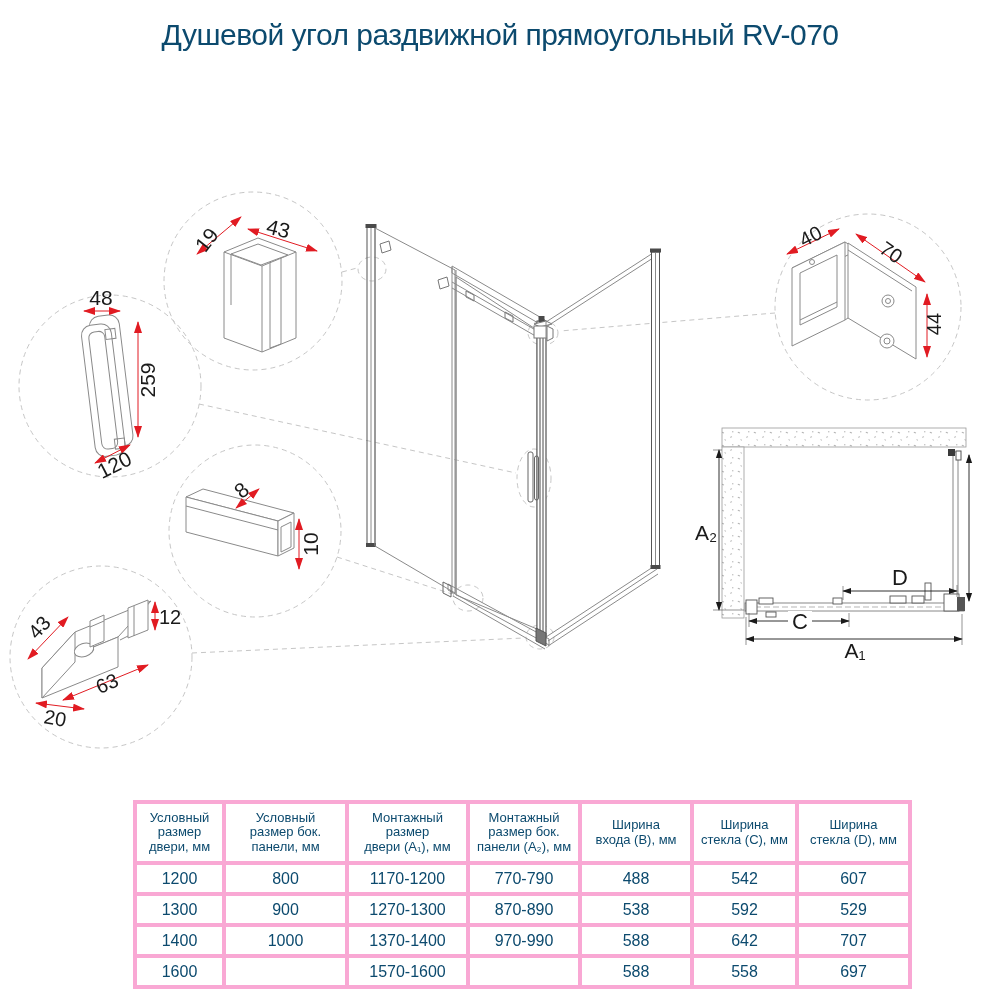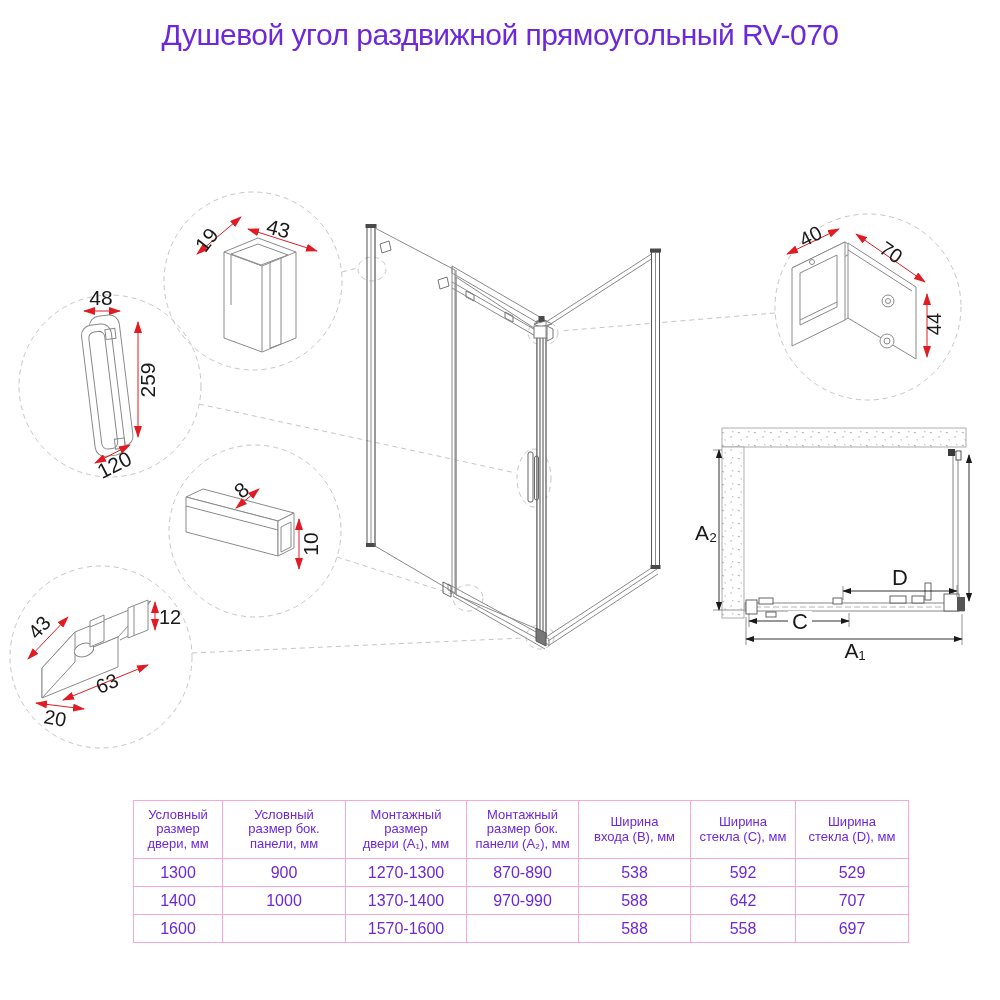--- a/index.html
+++ b/index.html
@@ -1,23 +1,23 @@
 <!DOCTYPE html>
 <html><head>
 <meta charset="utf-8">
 <style>
   html,body{margin:0;padding:0;background:#fff;}
   .page{position:relative;width:1000px;height:1000px;background:#fff;overflow:hidden;
-        font-family:"Liberation Sans","DejaVu Sans",sans-serif;color:#6d28d9;}
+        font-family:"Liberation Sans","DejaVu Sans",sans-serif;color:#0c4a6e;}
   .title{position:absolute;top:16px;left:0;width:100%;text-align:center;
          font-size:30px;line-height:38px;font-weight:500;letter-spacing:-0.5px;}
   svg.drawing{position:absolute;left:0;top:150px;}
   svg text{font-family:"Liberation Sans","DejaVu Sans",sans-serif;fill:#1a1a1a;}
   table.sizes{border-collapse:collapse;position:absolute;left:133px;top:800px;width:775px;table-layout:fixed;}
-  table.sizes th,table.sizes td{border:1px solid #f9a8d4;text-align:center;vertical-align:middle;}
+  table.sizes th,table.sizes td{border:4px solid #f9a8d4;text-align:center;vertical-align:middle;}
   table.sizes th{font-size:13px;line-height:1.12;font-weight:400;white-space:pre-line;height:53px;padding:2px 1px;}
   table.sizes td{font-size:16px;height:27px;padding:0;}
 </style>
 </head>
 <body>
 
 <div class="page">
 
   <div class="title">
     <div>Душевой угол раздвижной прямоугольный RV-070</div>
@@ -284,20 +284,29 @@
           <th>Ширина
 входа (B), мм</th>
           <th>Ширина
 стекла (C), мм</th>
           <th>Ширина
 стекла (D), мм</th>
         </tr>
     </thead>
     <tbody>
         <tr>
+          <td>1200</td>
+          <td>800</td>
+          <td>1170-1200</td>
+          <td>770-790</td>
+          <td>488</td>
+          <td>542</td>
+          <td>607</td>
+        </tr>
+        <tr>
           <td>1300</td>
           <td>900</td>
           <td>1270-1300</td>
           <td>870-890</td>
           <td>538</td>
           <td>592</td>
           <td>529</td>
         </tr>
         <tr>
           <td>1400</td>

